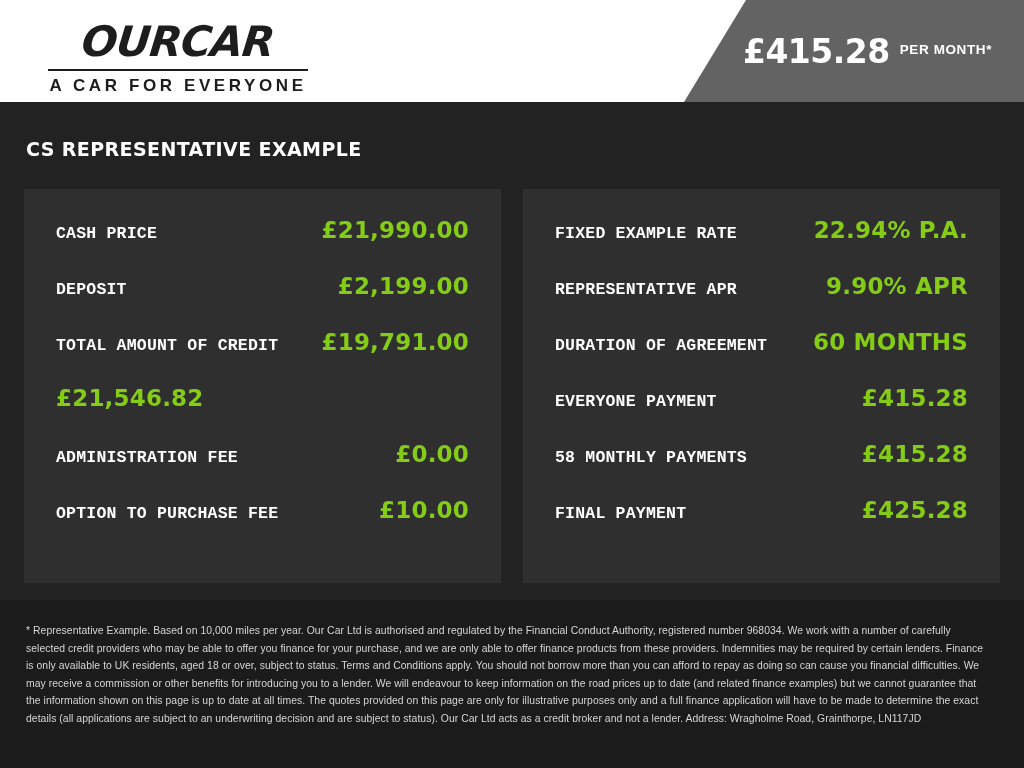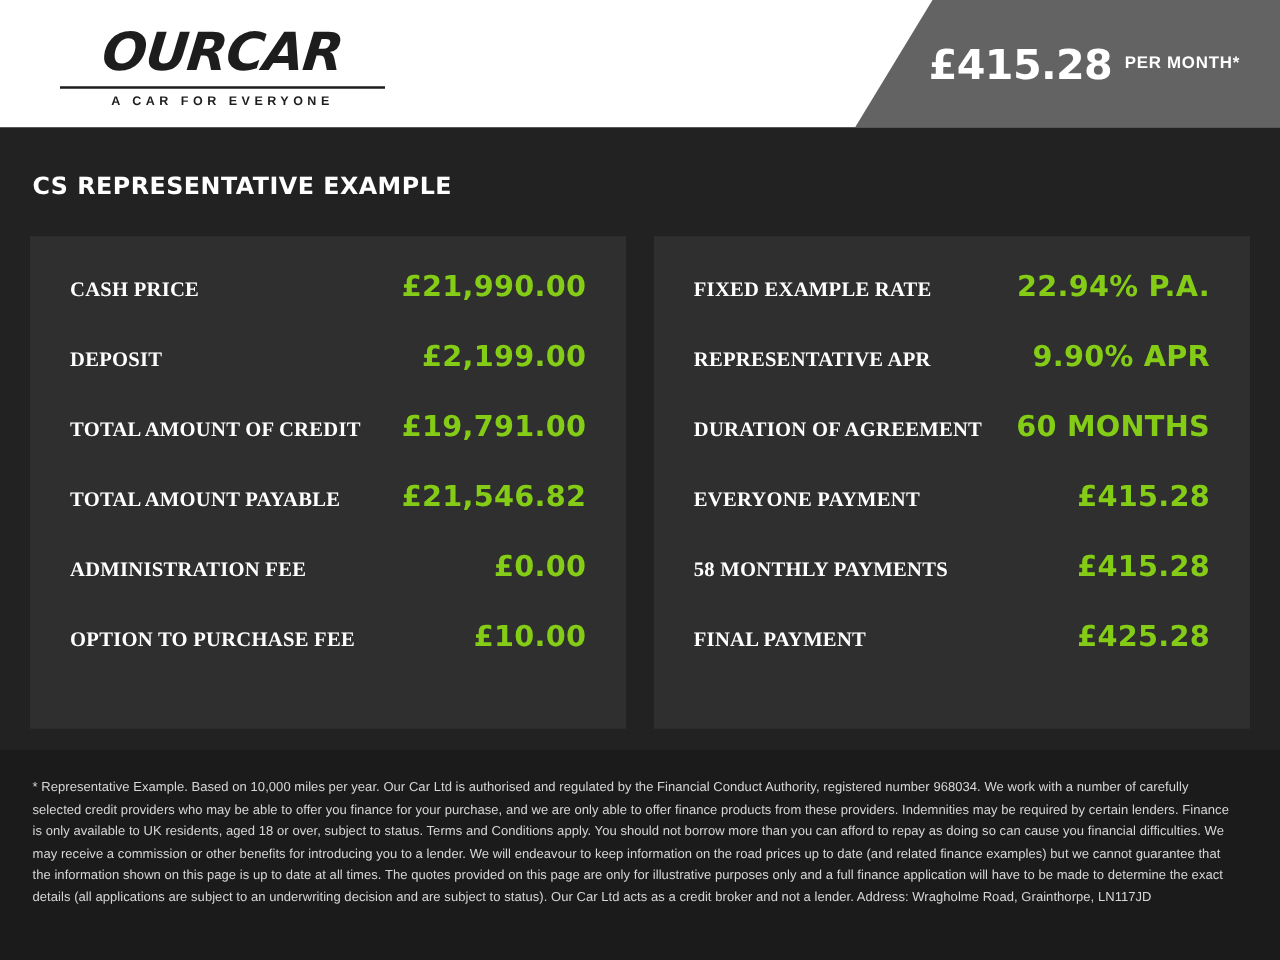--- a/index.html
+++ b/index.html
@@ -42,21 +42,21 @@
     font-style: italic;
     transform: skewX(-6deg);
   }
   .logo-rule {
     margin: 6px auto 5px auto;
     width: 100%;
     height: 2px;
     background: #1d1d1d;
   }
   .logo-sub {
-    font-size: 10px;
+    font-size: 17px;
     font-weight: 700;
     letter-spacing: 3.6px;
     color: #1d1d1d;
   }
   .price-panel {
     position: absolute;
     right: 0;
     top: 0;
     width: 340px;
     height: 102px;
@@ -111,21 +111,21 @@
     width: 477px;
     padding: 28px 32px 30px 32px;
   }
   .row {
     display: flex;
     align-items: baseline;
     justify-content: space-between;
     height: 56px;
   }
   .row-label {
-    font-family: Liberation Serif, serif;
+    font-family: Liberation Mono, monospace;
     font-size: 16.5px;
     font-weight: 700;
     color: #ffffff;
     letter-spacing: 0.2px;
     white-space: nowrap;
   }
   .row-value {
     font-family: "DejaVu Sans", sans-serif;
     font-size: 23px;
     font-weight: 700;
@@ -182,21 +182,20 @@
         </div>
         <div class="row">
           <span class="row-label">DEPOSIT</span>
           <span class="row-value">£2,199.00</span>
         </div>
         <div class="row">
           <span class="row-label">TOTAL AMOUNT OF CREDIT</span>
           <span class="row-value">£19,791.00</span>
         </div>
         <div class="row">
-          <span class="row-label">TOTAL AMOUNT PAYABLE</span>
           <span class="row-value">£21,546.82</span>
         </div>
         <div class="row">
           <span class="row-label">ADMINISTRATION FEE</span>
           <span class="row-value">£0.00</span>
         </div>
         <div class="row">
           <span class="row-label">OPTION TO PURCHASE FEE</span>
           <span class="row-value">£10.00</span>
         </div>

